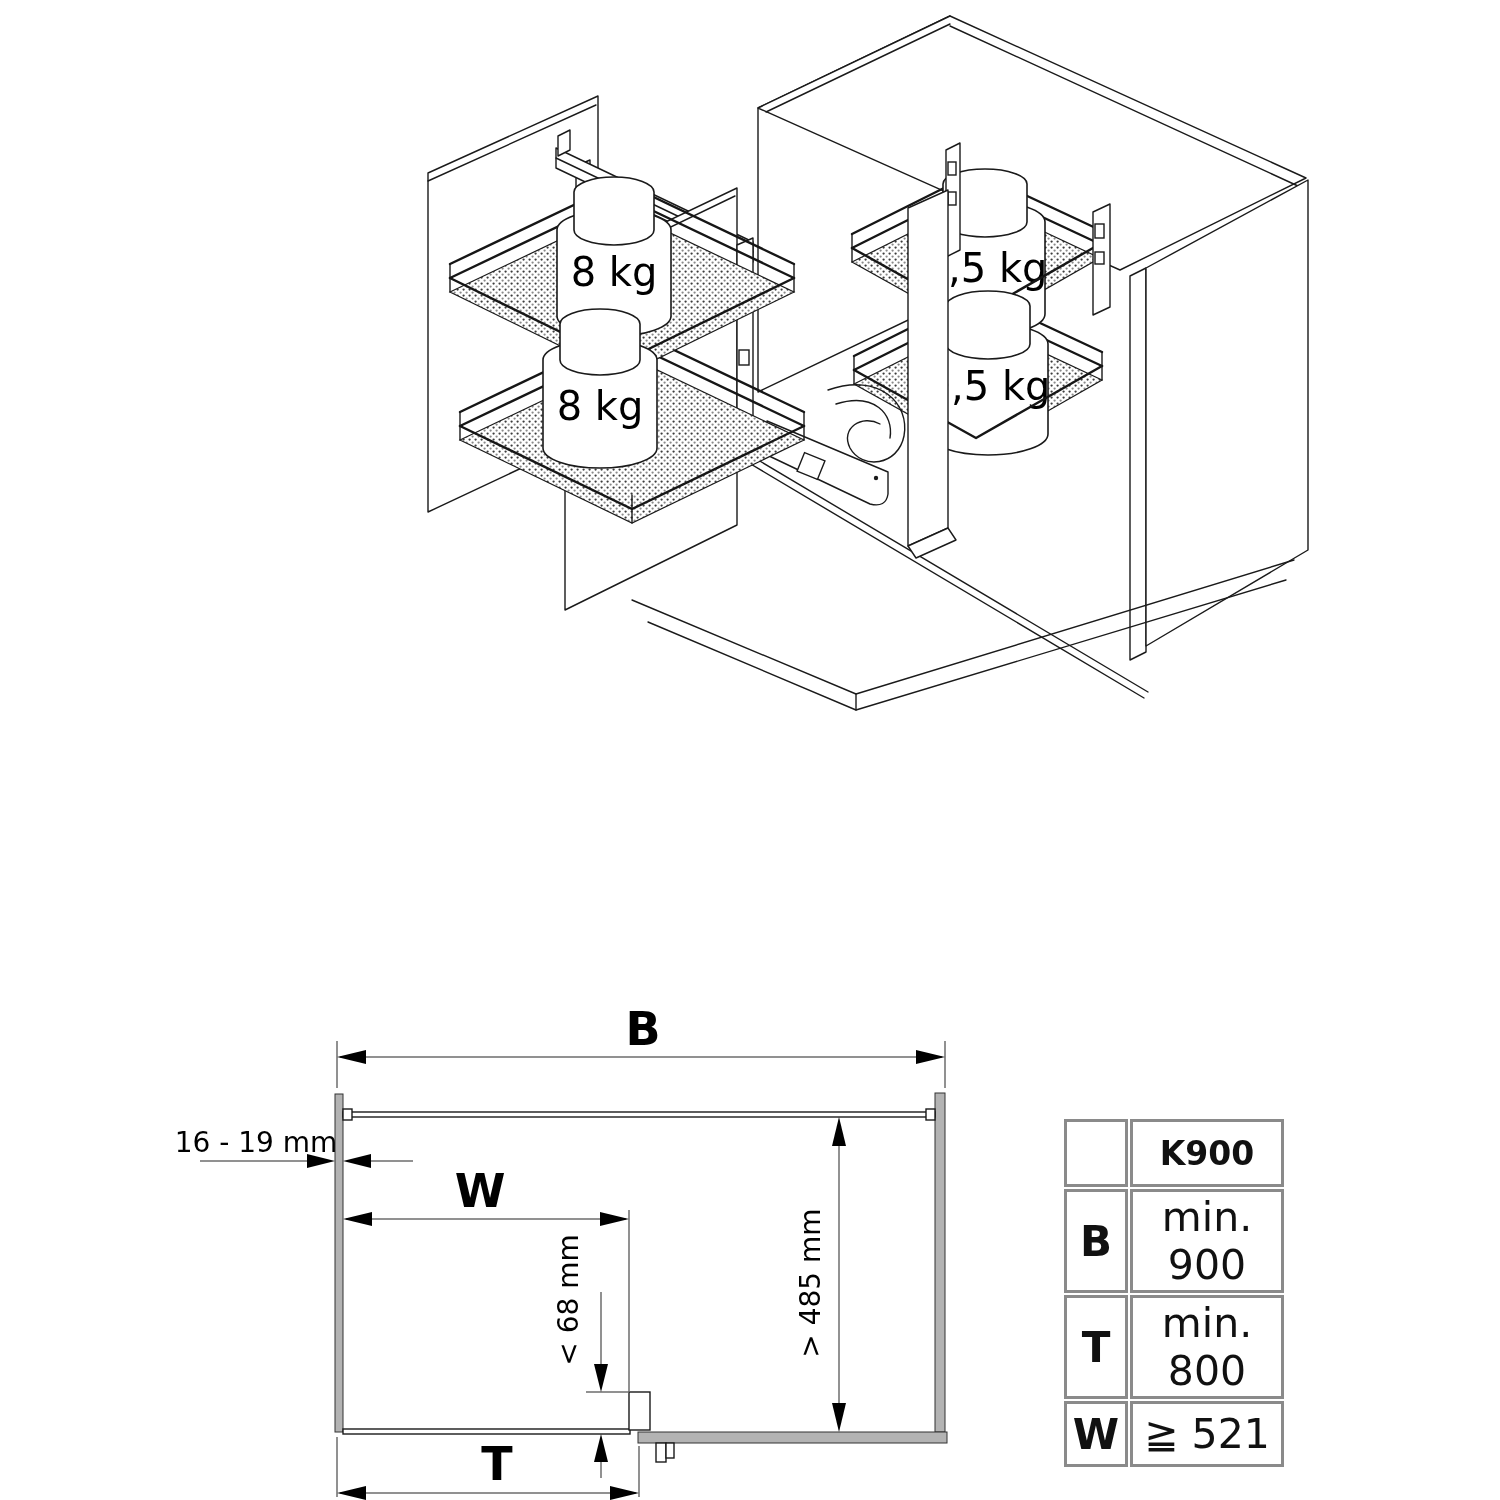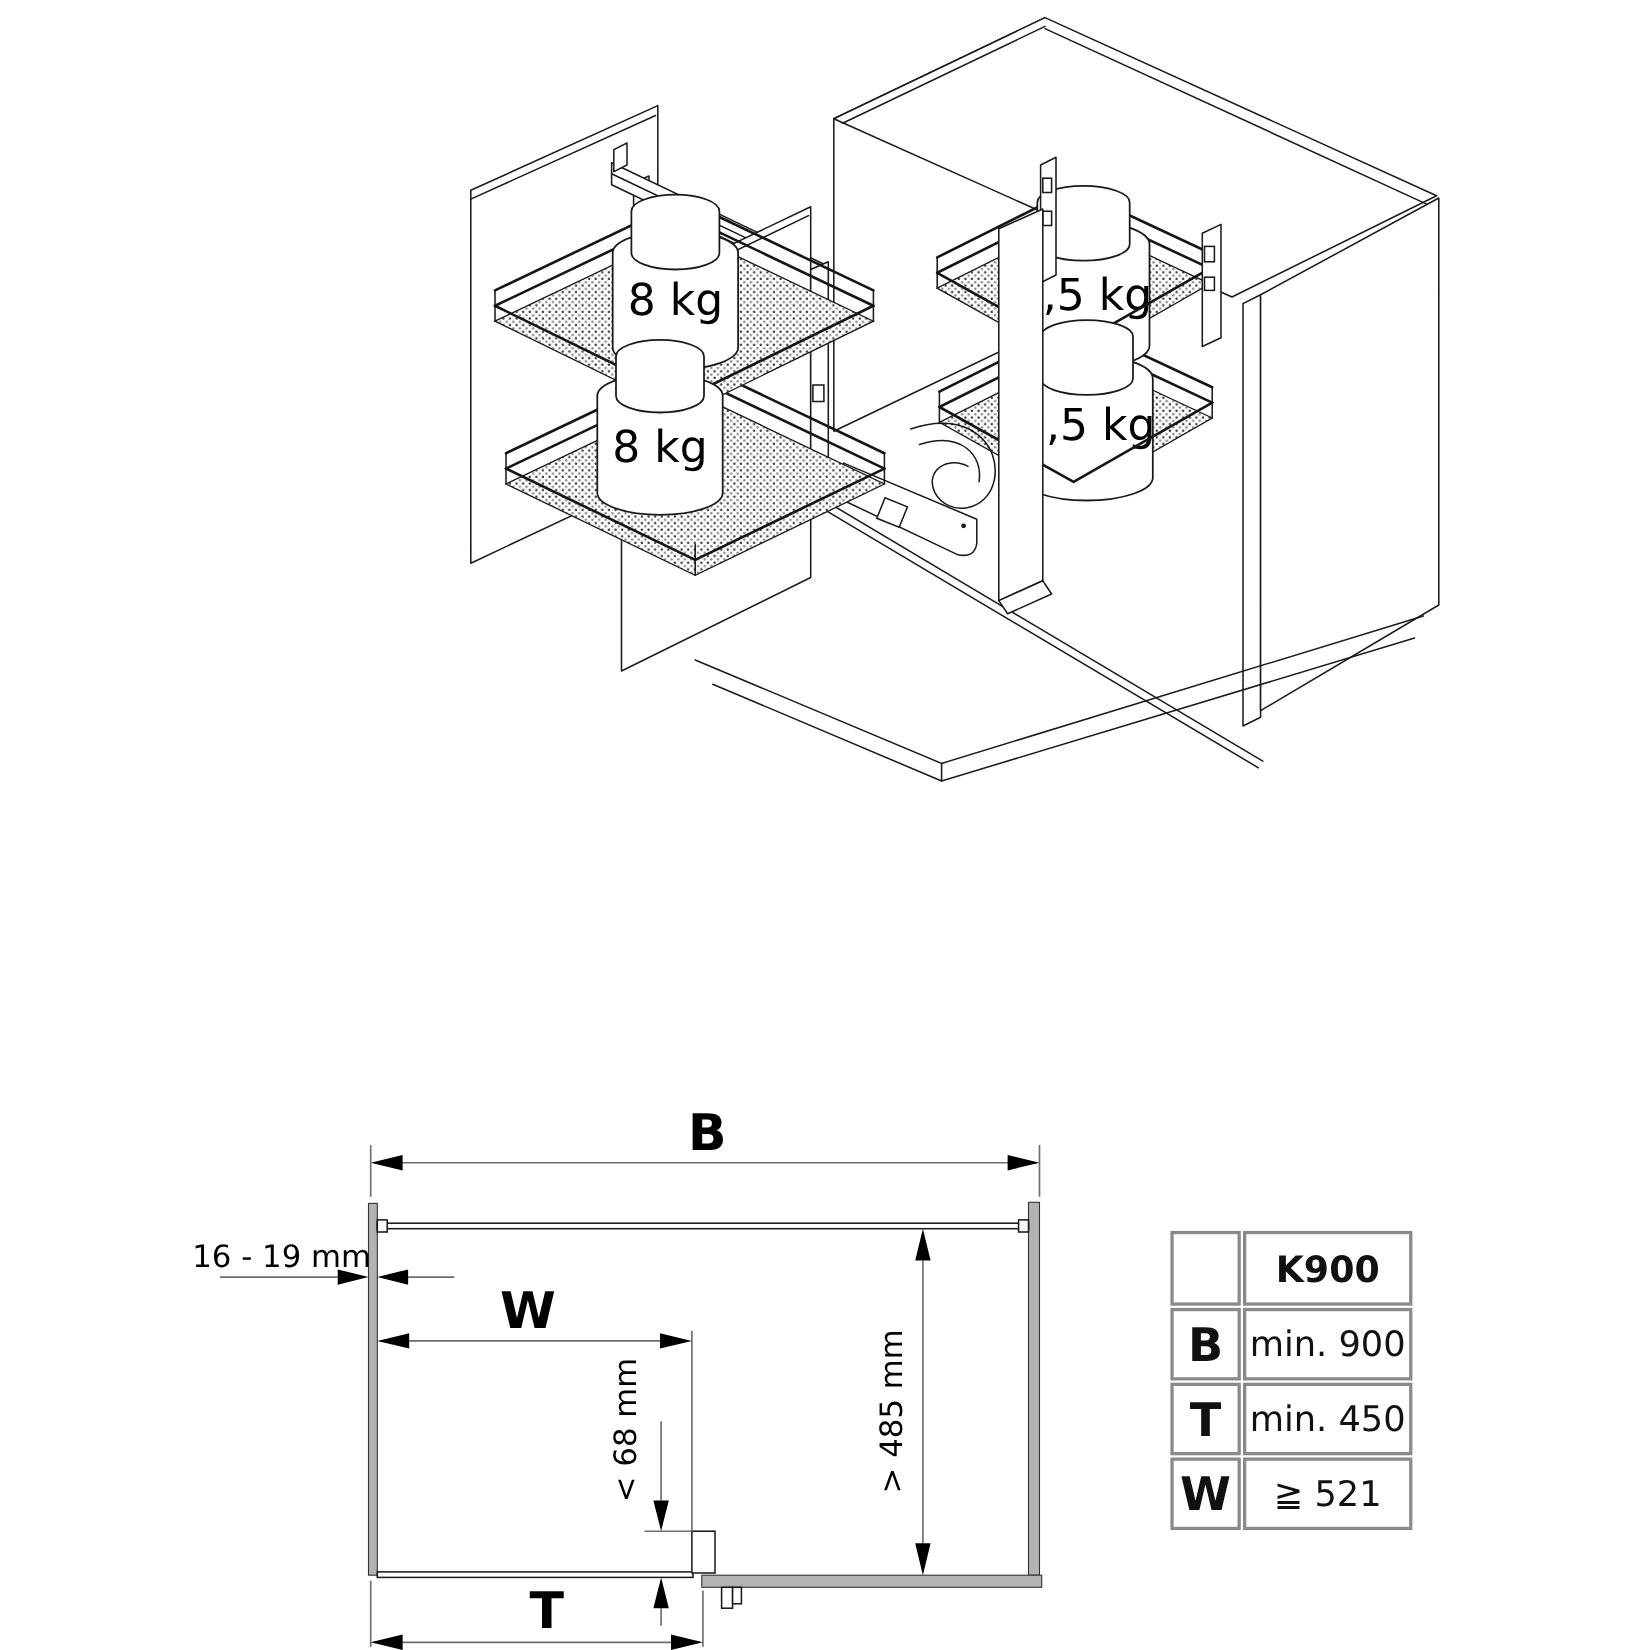--- a/index.html
+++ b/index.html
@@ -11,21 +11,21 @@
   .spec-table{position:absolute;left:1062px;top:1117px;border-collapse:separate;border-spacing:2px;
               background:#ffffff;}
   .spec-table td{border:3px solid #8a8a8a;background:#ffffff;text-align:center;vertical-align:middle;
                  font-family:"DejaVu Sans","Liberation Sans",sans-serif;color:#111;}
   .spec-table td.c1{width:56px;}
   .spec-table td.c2{width:146px;}
   .spec-table tr.hdr td{height:60px;}
   .spec-table tr.row td{height:58px;}
   .spec-table .model{font-weight:bold;font-size:33px;}
   .spec-table .param{font-weight:bold;font-size:42px;}
-  .spec-table .val{font-weight:normal;font-size:32px;}
+  .spec-table .val{font-weight:normal;font-size:41px;}
 
   
   .ln  {stroke:#1a1a1a;stroke-width:1.4;fill:none;stroke-linejoin:round;stroke-linecap:round;}
   .pnl {stroke:#1a1a1a;stroke-width:1.4;fill:#ffffff;stroke-linejoin:round;}
   .rim {stroke:#161616;stroke-width:2.4;fill:none;stroke-linejoin:round;stroke-linecap:round;}
   .mesh{stroke:#1a1a1a;stroke-width:1.2;fill:url(#meshpat);}
   .jar {stroke:#1a1a1a;stroke-width:1.6;fill:#ffffff;stroke-linejoin:round;}
   .jarlabel{font-size:40px;fill:#000;text-anchor:middle;}
   .dimln{stroke:#6e6e6e;stroke-width:1.5;fill:none;}
   .arrow{fill:#000;stroke:none;}
@@ -226,21 +226,21 @@
     <tr class="hdr">
       <td class="c1"></td>
       <td class="c2 model">K900</td>
     </tr>
     <tr class="row">
       <td class="c1 param">B</td>
       <td class="c2 val">min. 900</td>
     </tr>
     <tr class="row">
       <td class="c1 param">T</td>
-      <td class="c2 val">min. 450</td>
+      <td class="c2 val">min. 800</td>
     </tr>
     <tr class="row">
       <td class="c1 param">W</td>
       <td class="c2 val">≧ 521</td>
     </tr>
   </tbody>
 </table>
 
 </div>
 

